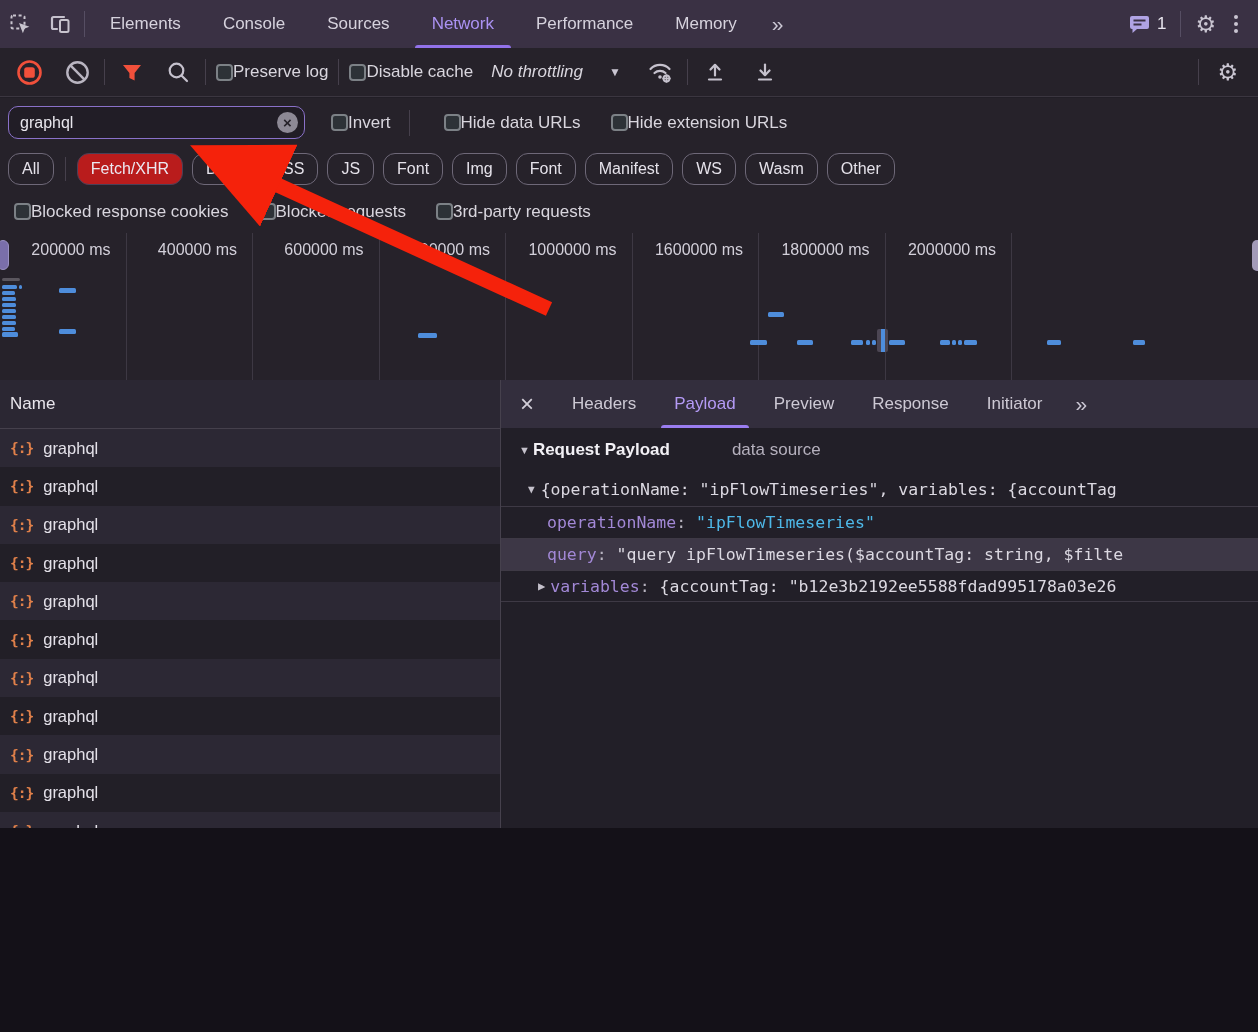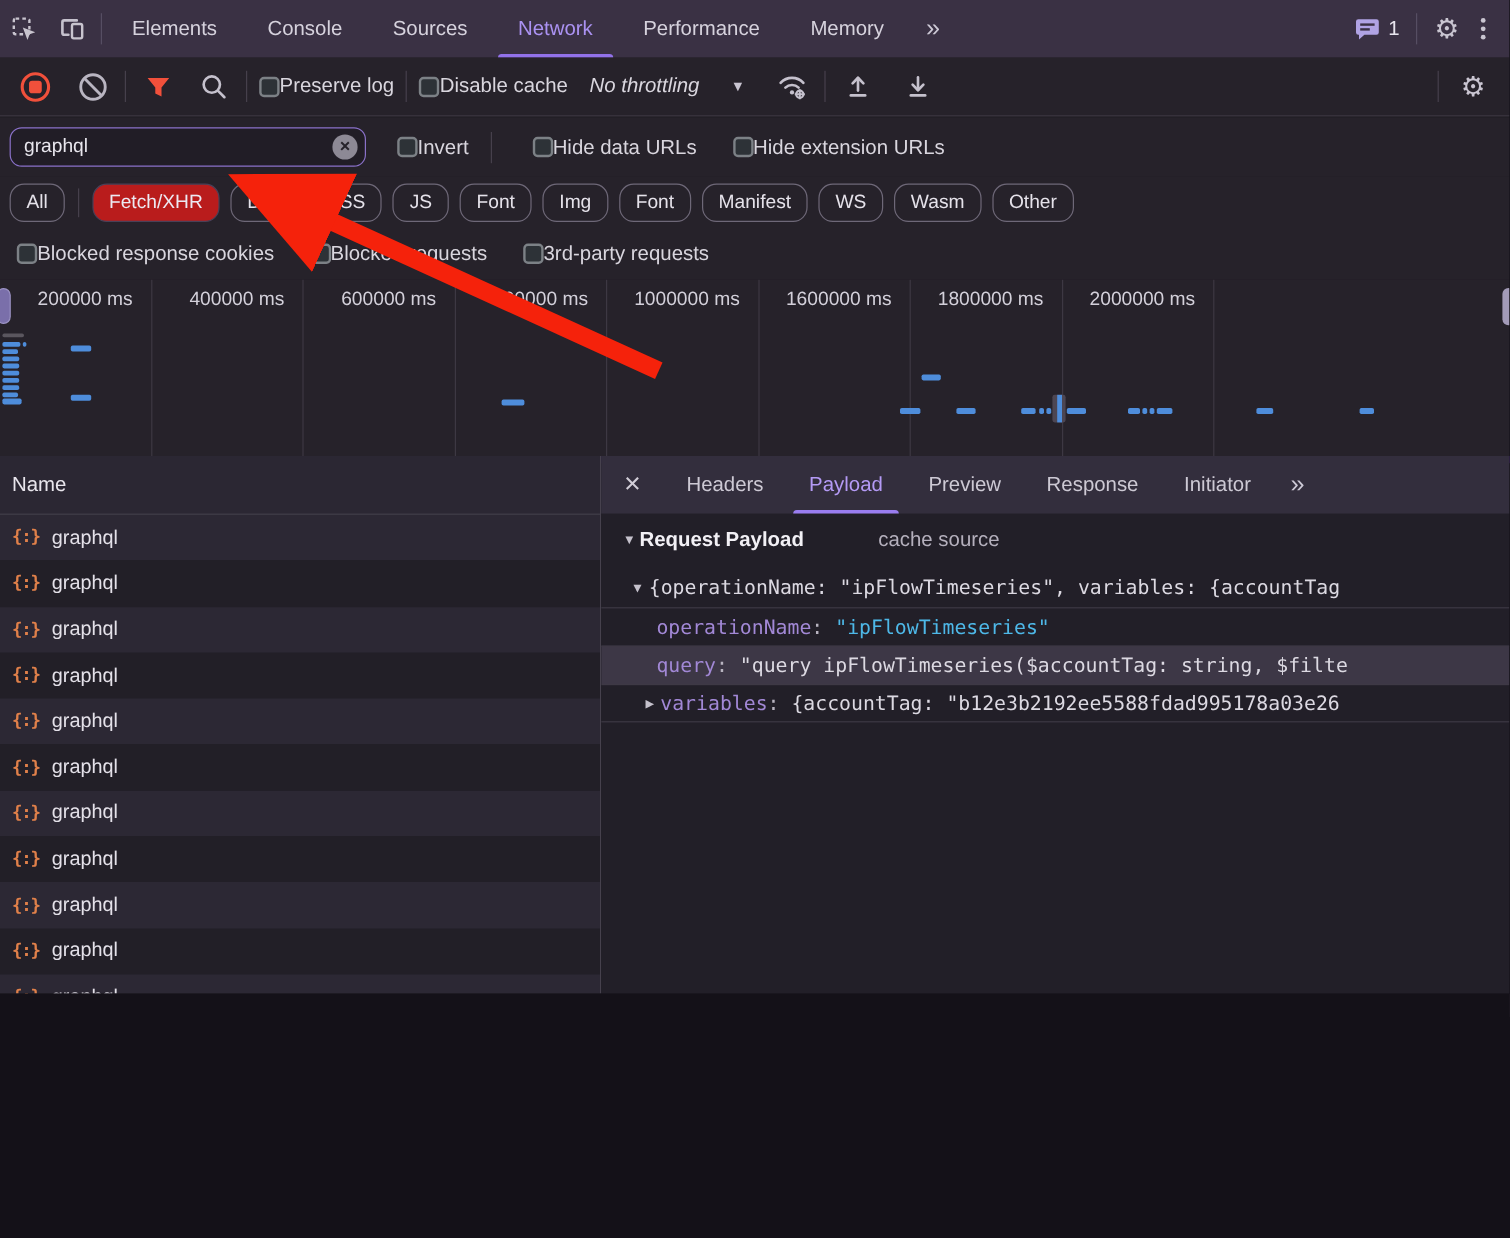--- a/index.html
+++ b/index.html
@@ -395,21 +395,21 @@
             <div class="det-tab">Response</div>
             <div class="det-tab">Initiator</div>
           </div>
         <div class="chev-more">»</div>
       </div>
 
       <div class="payload">
         <div class="pl-header">
           <span class="tri">▼</span>
           <span class="pl-title">Request Payload</span>
-          <span class="view-source">cache source</span>
+          <span class="view-source">data source</span>
         </div>
 
         <div class="pl-row pl-root mono">
           <span class="tri">▼</span>
           <span class="v-plain">{operationName: "ipFlowTimeseries", variables: {accountTag</span>
         </div>
 
         <div class="pl-row pl-kv mono">
           <span class="k">operationName</span>
             <span class="colon">:&nbsp;</span>

